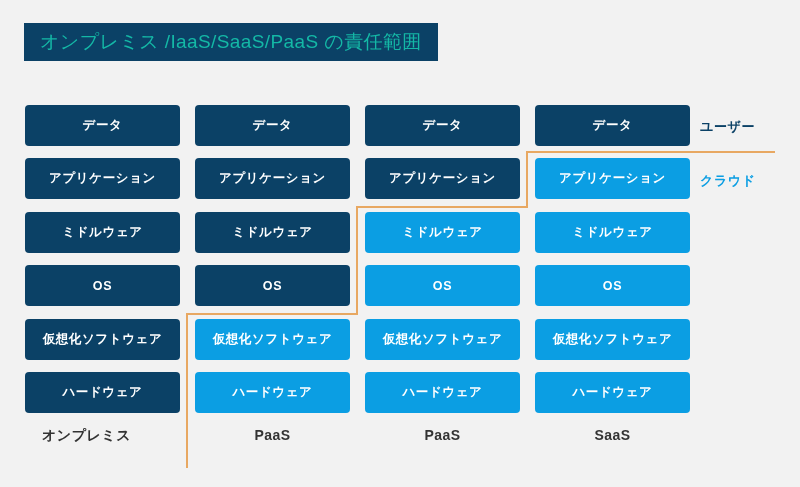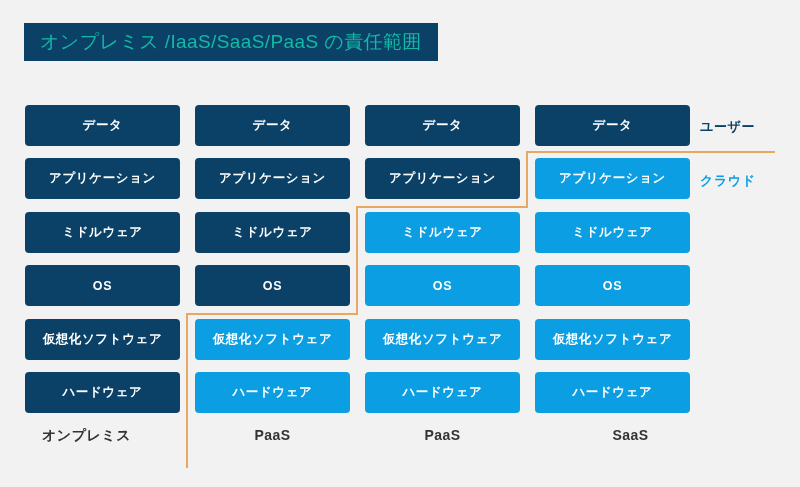--- a/index.html
+++ b/index.html
@@ -193,21 +193,21 @@
       </div>
       <div class="cell cloud" style="left: 535px; top: 372px; width: 155px; height: 41px;">
         <span class="cell-label">ハードウェア</span>
       </div>
     </div>
 
   <div id="col-labels">
       <div class="col-label" style="left: 9px;">オンプレミス</div>
       <div class="col-label" style="left: 195px;">PaaS</div>
       <div class="col-label" style="left: 365px;">PaaS</div>
-      <div class="col-label" style="left: 553px;">SaaS</div>
+      <div class="col-label" style="left: 535px;">SaaS</div>
     </div>
 
   <div class="legend user-legend">
     <span>ユーザー</span>
   </div>
   <div class="legend cloud-legend">
     <span>クラウド</span>
   </div>
 
 </div>

